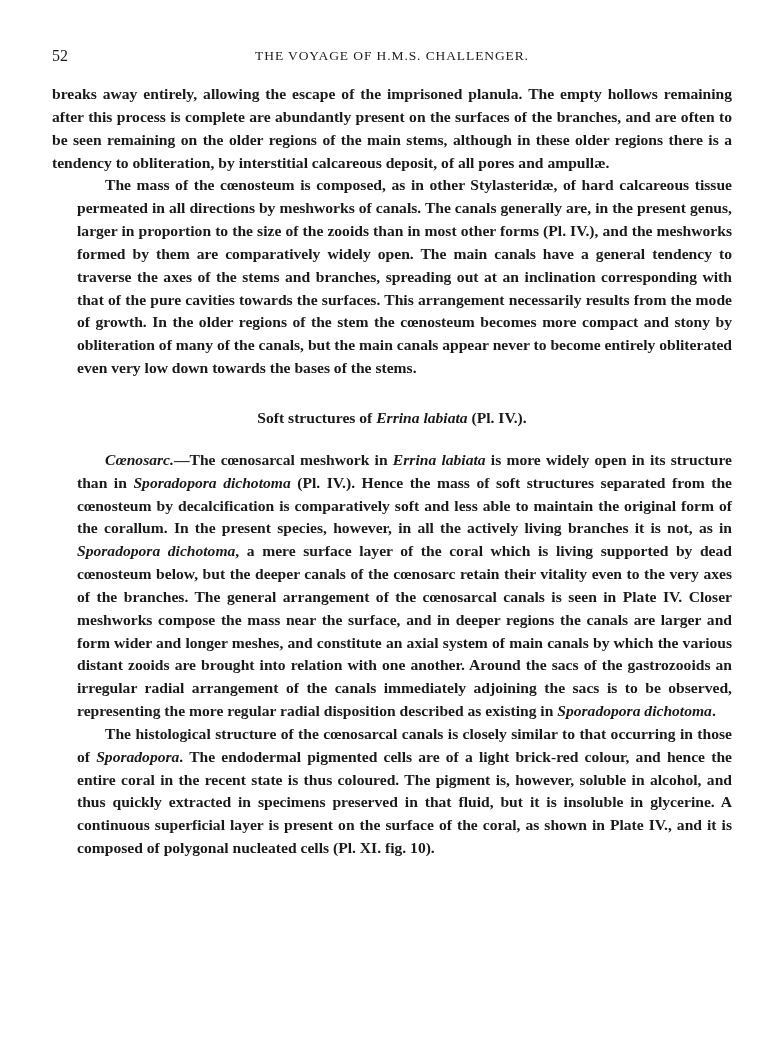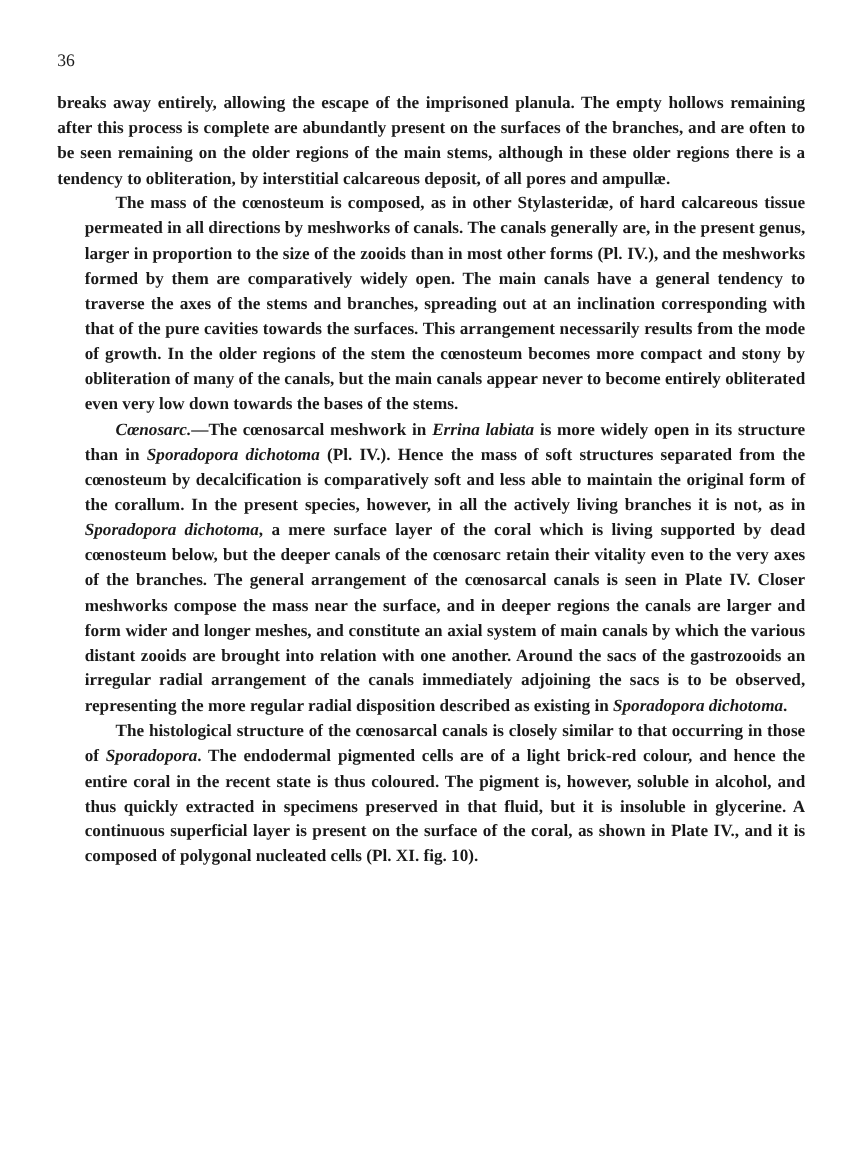--- a/index.html
+++ b/index.html
@@ -10,28 +10,30 @@
     .body { position: absolute; top: 83px; left: 52px; width: 680px; font-size: 15.6px; line-height: 22.85px; text-align: justify; font-weight: bold; }
     .para { margin: 0; }
     .indent { text-indent: 28px; margin-left: 25px; }
     .section-heading { text-align: center; margin: 27px 0 19px 0; font-size: 15.6px; }
     i { font-style: italic; }
   </style>
 </head>
 <body>
 
 <div class="running-head">
-  <span class="page-number">36</span>
+  <span class="page-number">52</span>
+  <div class="header-title">THE VOYAGE OF H.M.S. CHALLENGER.</div>
 </div>
 
 <div class="body">
   <p class="para">
     <span>breaks away entirely, allowing the escape of the imprisoned planula.  The empty hollows remaining after this process is complete are abundantly present on the surfaces of the branches, and are often to be seen remaining on the older regions of the main stems, although in these older regions there is a tendency to obliteration, by interstitial calcareous deposit, of all pores and ampullæ.</span>
   </p>
   <p class="para indent">
     <span>The mass of the cœnosteum is composed, as in other Stylasteridæ, of hard calcareous tissue permeated in all directions by meshworks of canals.  The canals generally are, in the present genus, larger in proportion to the size of the zooids than in most other forms (Pl. IV.), and the meshworks formed by them are comparatively widely open.  The main canals have a general tendency to traverse the axes of the stems and branches, spreading out at an inclination corresponding with that of the pure cavities towards the surfaces.  This arrangement necessarily results from the mode of growth.  In the older regions of the stem the cœnosteum becomes more compact and stony by obliteration of many of the canals, but the main canals appear never to become entirely obliterated even very low down towards the bases of the stems.</span>
   </p>
 
+  <div class="section-heading"><span>Soft structures of </span><i>Errina labiata</i><span> (Pl. IV.).</span></div>
 
   <p class="para indent"><i>Cœnosarc.</i><span>—The cœnosarcal meshwork in </span><i>Errina labiata</i><span> is more widely open in its structure than in </span><i>Sporadopora dichotoma</i><span> (Pl. IV.).  Hence the mass of soft structures separated from the cœnosteum by decalcification is comparatively soft and less able to maintain the original form of the corallum.  In the present species, however, in all the actively living branches it is not, as in </span><i>Sporadopora dichotoma</i><span>, a mere surface layer of the coral which is living supported by dead cœnosteum below, but the deeper canals of the cœnosarc retain their vitality even to the very axes of the branches.  The general arrangement of the cœnosarcal canals is seen in Plate IV.  Closer meshworks compose the mass near the surface, and in deeper regions the canals are larger and form wider and longer meshes, and constitute an axial system of main canals by which the various distant zooids are brought into relation with one another.  Around the sacs of the gastrozooids an irregular radial arrangement of the canals immediately adjoining the sacs is to be observed, representing the more regular radial disposition described as existing in </span><i>Sporadopora dichotoma</i><span>.</span></p>
 
   <p class="para indent"><span>The histological structure of the cœnosarcal canals is closely similar to that occurring in those of </span><i>Sporadopora</i><span>.  The endodermal pigmented cells are of a light brick-red colour, and hence the entire coral in the recent state is thus coloured.  The pigment is, however, soluble in alcohol, and thus quickly extracted in specimens preserved in that fluid, but it is insoluble in glycerine.  A continuous superficial layer is present on the surface of the coral, as shown in Plate IV., and it is composed of polygonal nucleated cells (Pl. XI. fig. 10).</span></p>
 </div>
 
 </body></html>

